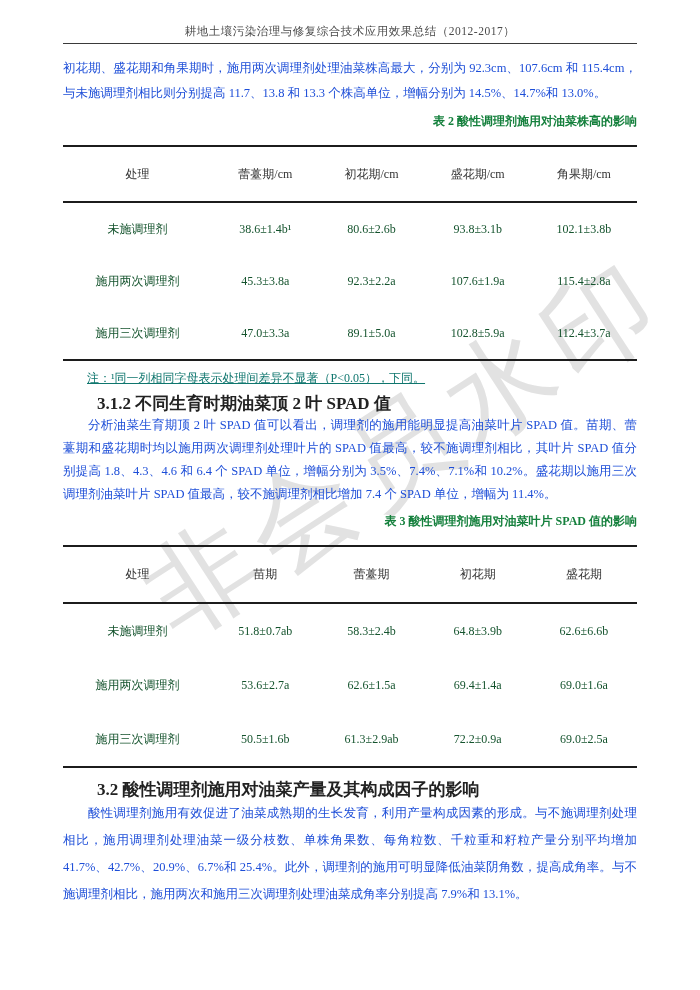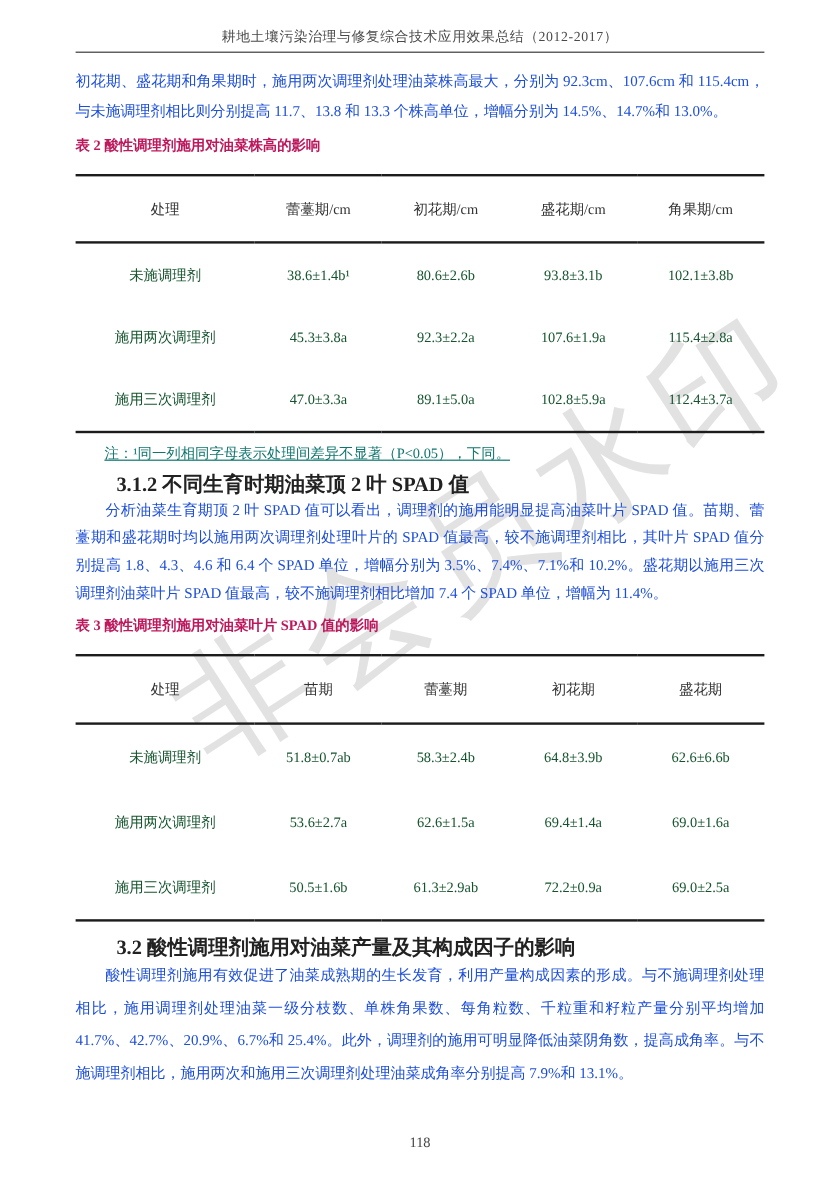--- a/index.html
+++ b/index.html
@@ -49,24 +49,24 @@
     text-align:justify;
     text-justify:inter-ideograph;
     color:#1d4ed8;
   }
   .para.first{margin-top:12px;}
   .para.indent{text-indent:2em;}
   .para.s312{line-height:23px;margin-top:2px;}
   .para.s32{line-height:27px;margin-top:2px;}
   .tcaption{
     margin-top:7px;
-    text-align:left;
+    text-align:right;
     font-size:12px;
     font-weight:bold;
-    color:#be185d;
+    color:#15803d;
     line-height:16px;
   }
   table.datatable{
     width:100%;
     border-collapse:collapse;
     margin-top:16px;
     border-top:2px solid #1c1c1c;
     border-bottom:2px solid #1c1c1c;
   }
   table.datatable thead tr{
@@ -226,16 +226,15 @@
           <td>72.2±0.9a</td>
           <td>69.0±2.5a</td>
         </tr>
       </tbody>
     </table>
 
     <h4 class="sec-heading s32">3.2 酸性调理剂施用对油菜产量及其构成因子的影响</h4>
 
     <p class="para indent s32">酸性调理剂施用有效促进了油菜成熟期的生长发育，利用产量构成因素的形成。与不施调理剂处理相比，施用调理剂处理油菜一级分枝数、单株角果数、每角粒数、千粒重和籽粒产量分别平均增加 41.7%、42.7%、20.9%、6.7%和 25.4%。此外，调理剂的施用可明显降低油菜阴角数，提高成角率。与不施调理剂相比，施用两次和施用三次调理剂处理油菜成角率分别提高 7.9%和 13.1%。</p>
 
-    <div class="page-number">118</div>
 
   </div>
 </div>
 
 </body></html>

